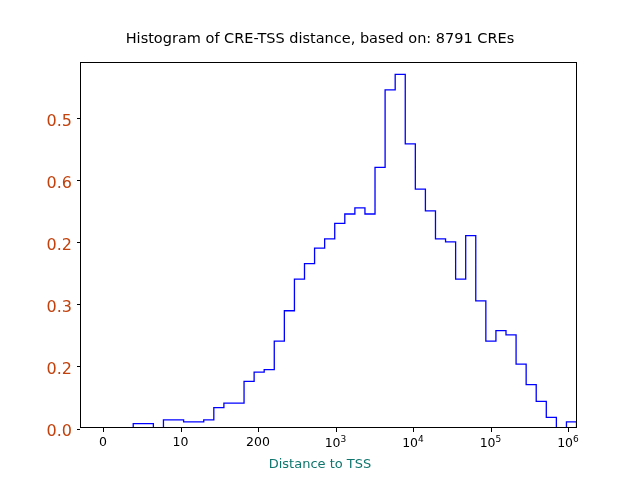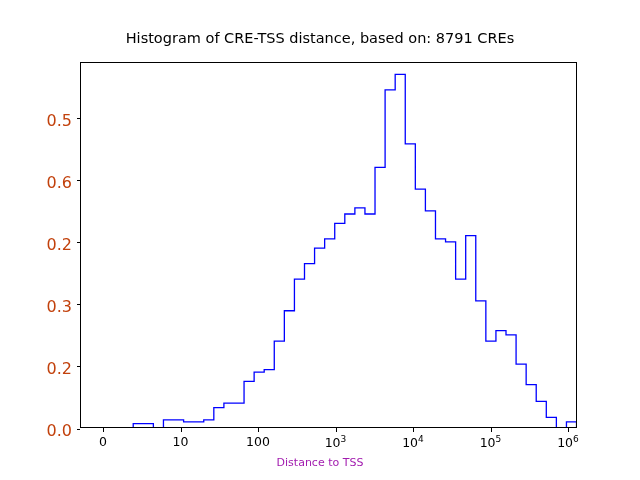--- a/index.html
+++ b/index.html
@@ -59,21 +59,21 @@
     position:absolute;
     left:-40px;top:6px;
     width:80px;text-align:center;
     font-size:12.5px;color:#000;
     white-space:nowrap;
   }
   .xtick-text sup{font-size:9px;vertical-align:super;}
   #x-axis-label{
     position:absolute;
     left:0;top:456px;width:640px;
-    text-align:center;font-size:11px;color:#a21caf;
+    text-align:center;font-size:13px;color:#0f766e;
   }
 </style>
 </head>
 <body>
 
 <div id="figure">
 
   <div id="chart-title">Histogram of CRE-TSS distance, based on: 8791 CREs</div>
 
   <div id="yticks-container">
@@ -106,21 +106,21 @@
       <div class="xtick" style="left: 103px;">
         <div class="xtick-mark"></div>
         <div class="xtick-text">0</div>
       </div>
       <div class="xtick" style="left: 180.5px;">
         <div class="xtick-mark"></div>
         <div class="xtick-text">10</div>
       </div>
       <div class="xtick" style="left: 258px;">
         <div class="xtick-mark"></div>
-        <div class="xtick-text">100</div>
+        <div class="xtick-text">200</div>
       </div>
       <div class="xtick" style="left: 335.5px;">
         <div class="xtick-mark"></div>
         <div class="xtick-text">10<sup>3</sup></div>
       </div>
       <div class="xtick" style="left: 413px;">
         <div class="xtick-mark"></div>
         <div class="xtick-text">10<sup>4</sup></div>
       </div>
       <div class="xtick" style="left: 490.5px;">

